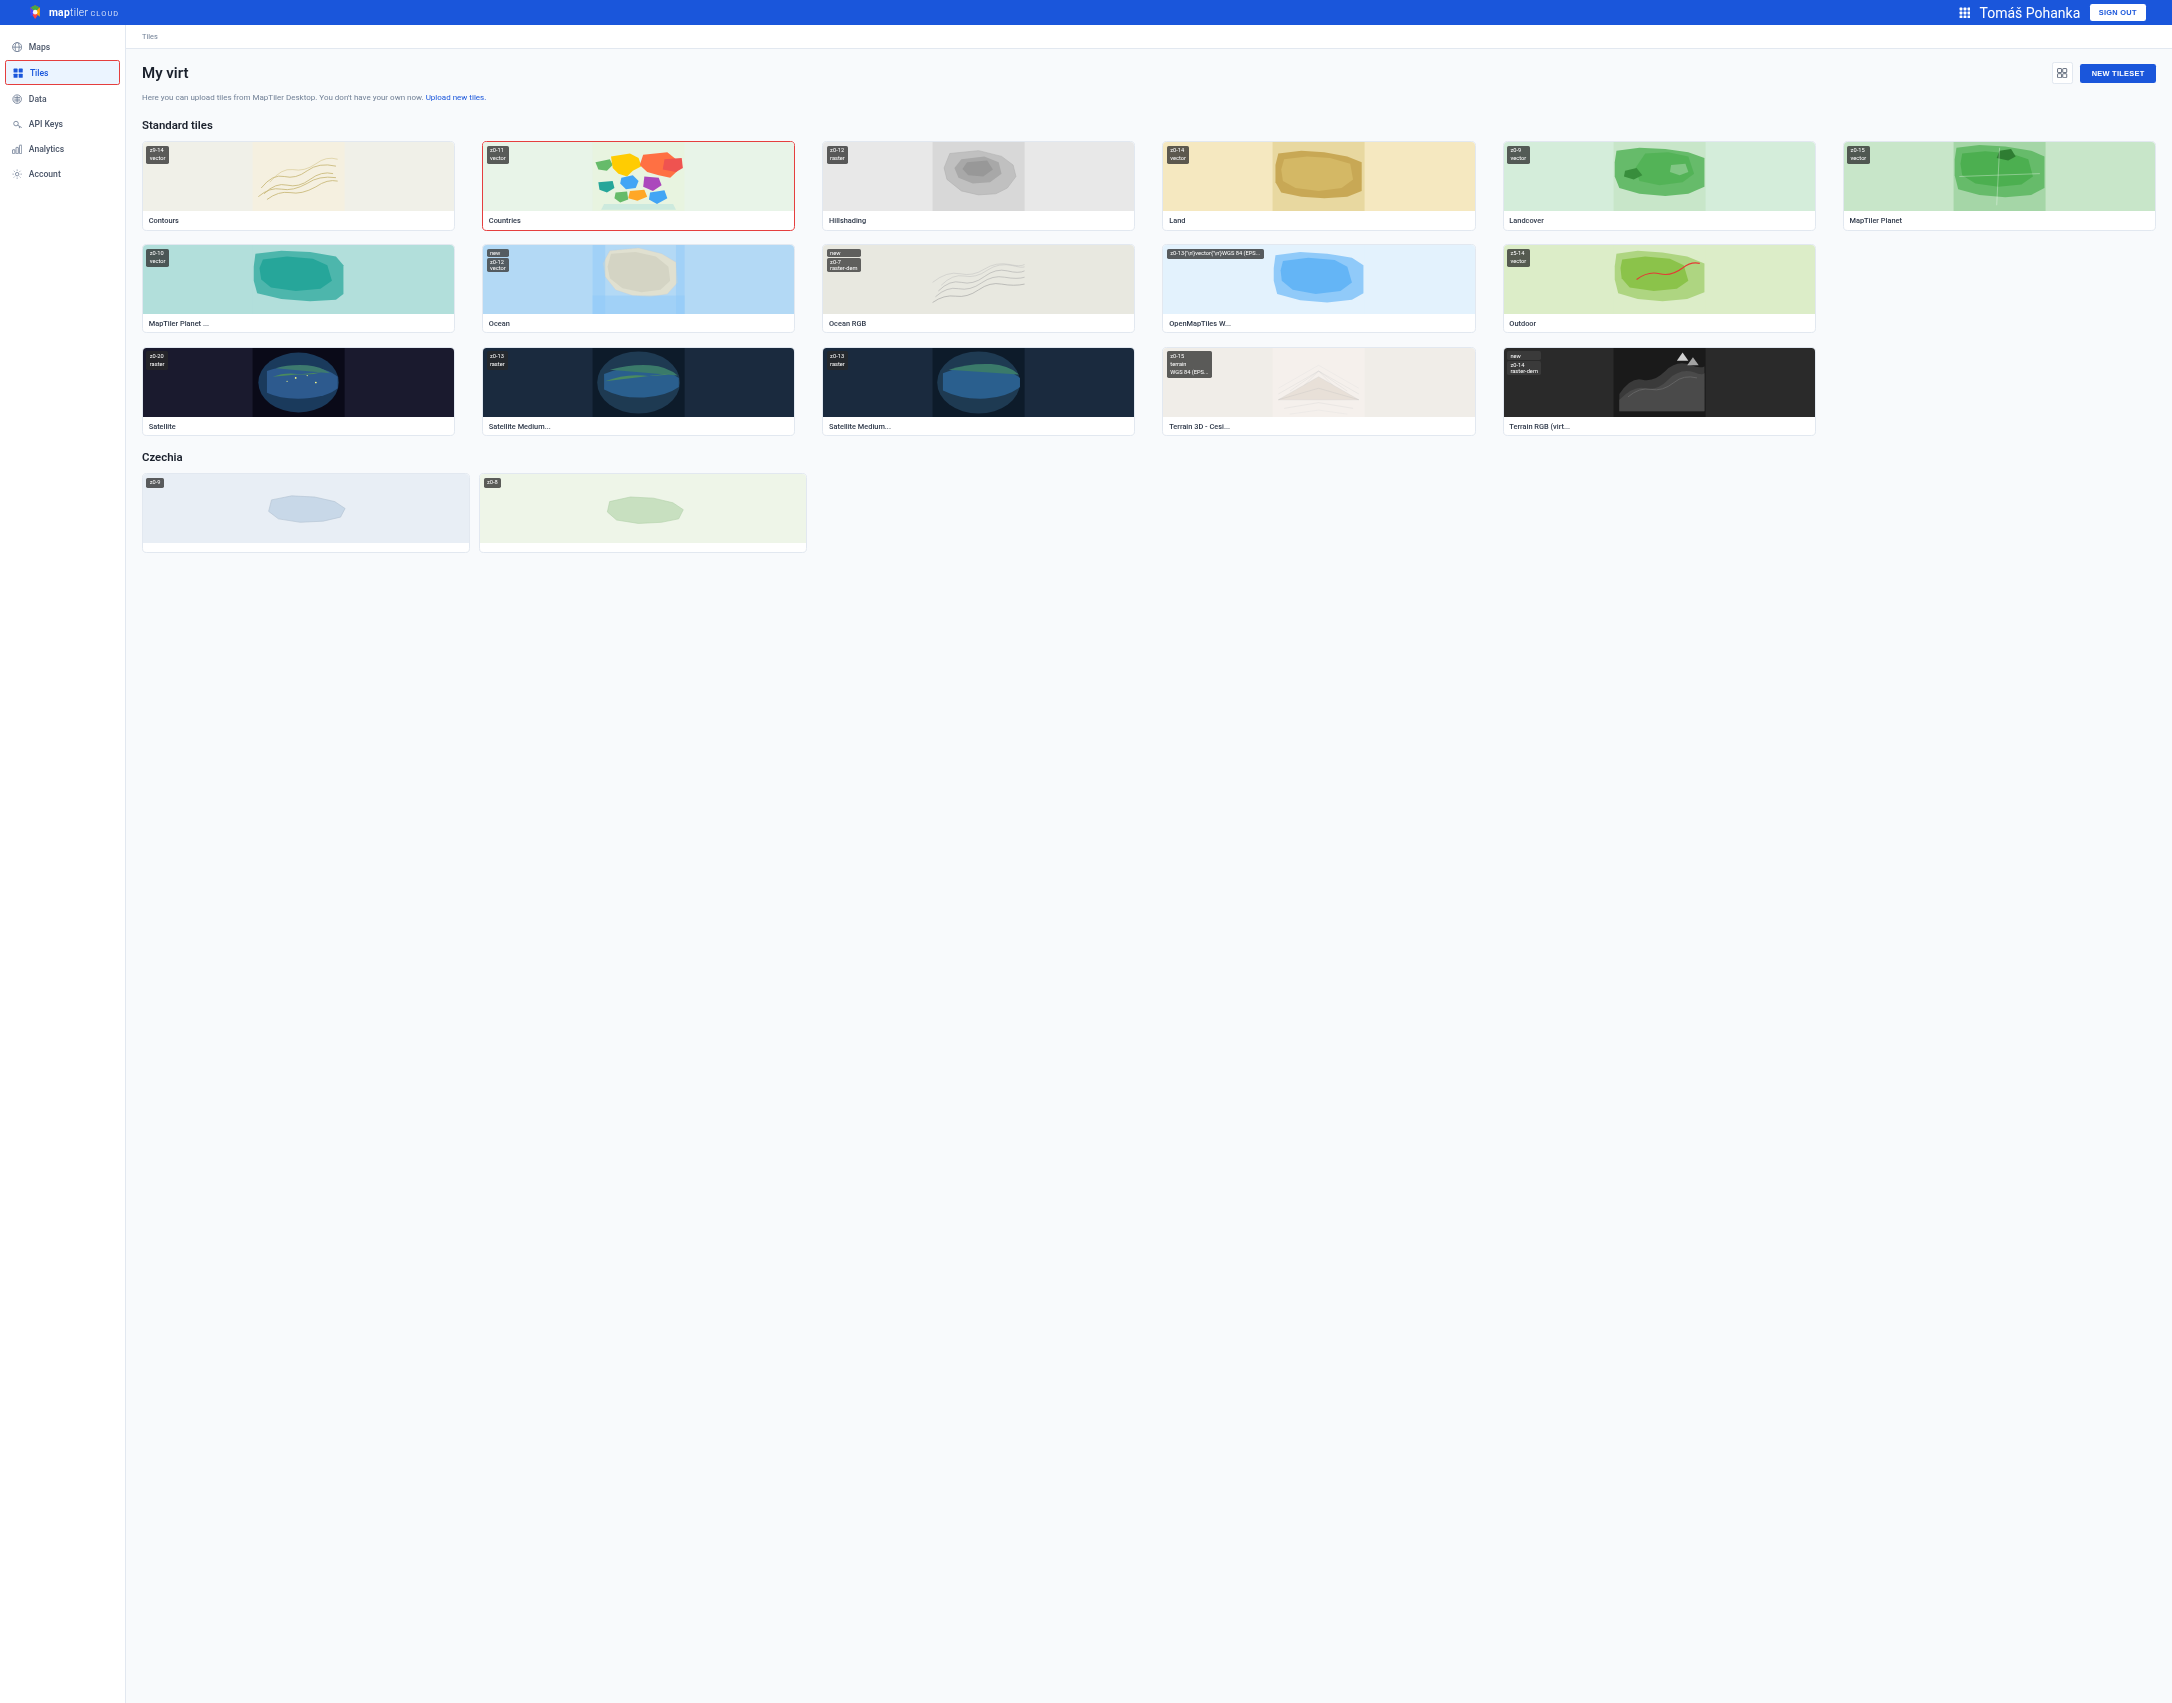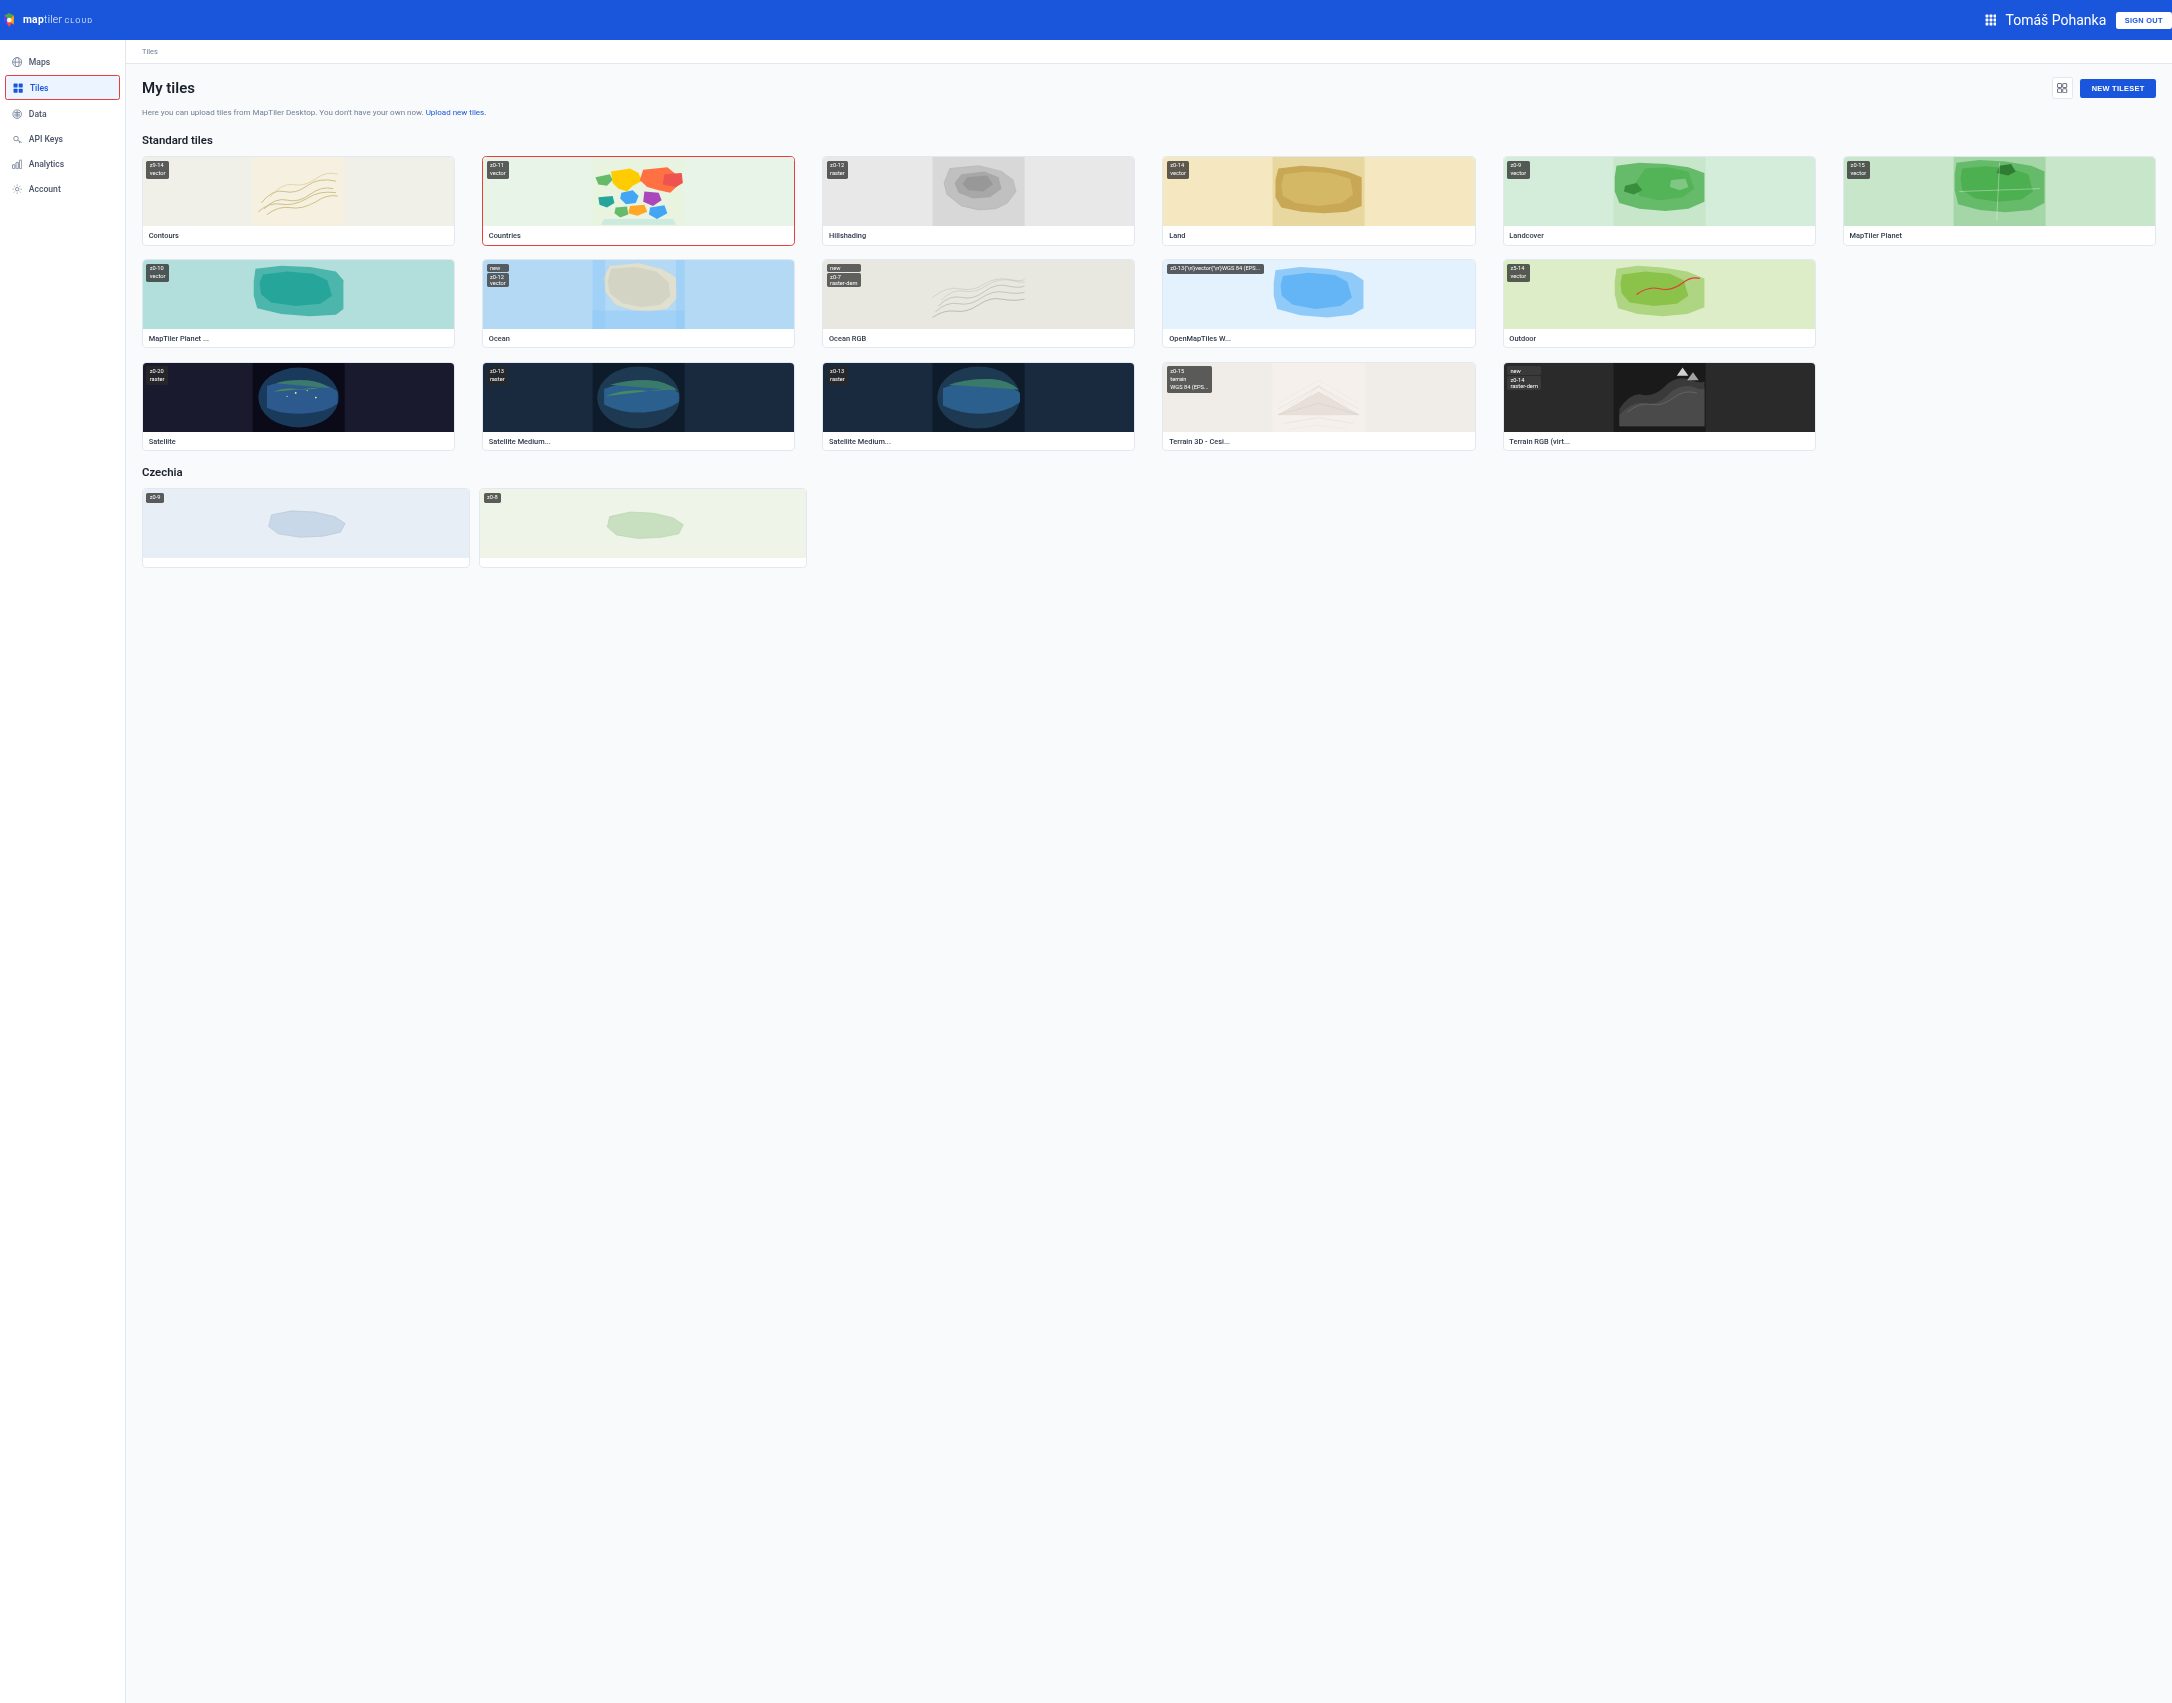--- a/index.html
+++ b/index.html
@@ -4,22 +4,22 @@
   <style>
     * { box-sizing: border-box; margin: 0; padding: 0; }
     body { font-family: -apple-system, BlinkMacSystemFont, 'Segoe UI', Roboto, sans-serif; background: #f0f4f8; display: flex; flex-direction: column; height: 100vh; }
 
     
     .header {
       background: #1a56db;
       display: flex;
       align-items: center;
       justify-content: space-between;
-      padding: 0 0;
-      height: 40px;
+      padding: 0 26px;
+      height: 25px;
       flex-shrink: 0;
     }
     .header-logo {
       display: flex;
       align-items: center;
       gap: 4.6px;
     }
     .logo-icon {
       width: 18.3px;
       height: 18.3px;
@@ -360,21 +360,21 @@
       </span>
       <span>Account</span>
     </div>
   </nav>
 
   <main class="main">
     <div class="breadcrumb">Tiles</div>
     <div class="content">
 
       <div class="page-header">
-        <h1 class="page-title">My tiles</h1>
+        <h1 class="page-title">My virt</h1>
         <div class="header-actions">
           <button class="grid-view-btn">
             <svg width="10.3" height="10.3" viewBox="0 0 18 18" fill="none" stroke="#4a5568" stroke-width="1.5">
                 <rect x="1" y="1" width="7" height="7" rx="1"></rect>
                 <rect x="10" y="1" width="7" height="7" rx="1"></rect>
                 <rect x="1" y="10" width="7" height="7" rx="1"></rect>
                 <rect x="10" y="10" width="7" height="7" rx="1"></rect>
               </svg>
           </button>
           <button class="new-tileset-btn">NEW TILESET</button>

